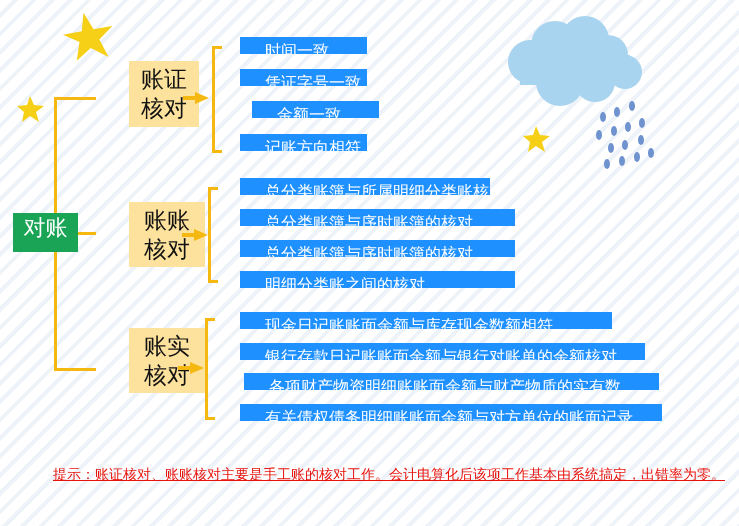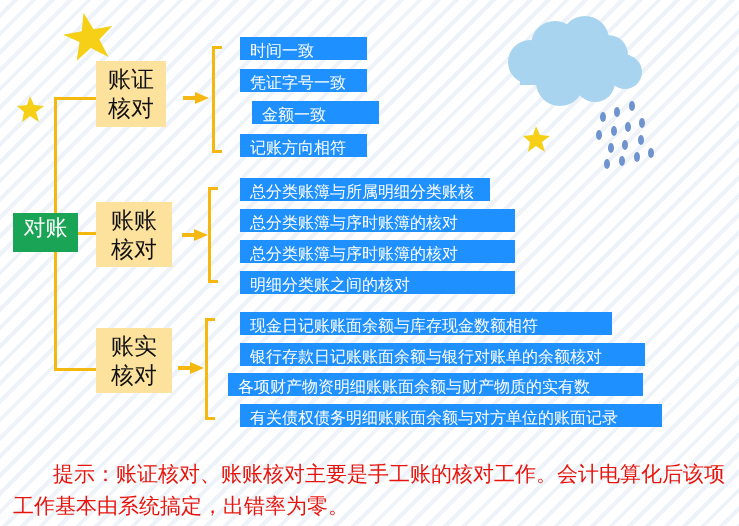--- a/index.html
+++ b/index.html
@@ -11,34 +11,35 @@
   }
   .abs { position:absolute; }
   .root {
     left:13px; top:213px; width:65px; height:39px;
     background:#1aa556; color:#fff; font-size:22px;
     display:flex; align-items:flex-start; justify-content:center;
   }
   .cat {
     background:#fde29e; color:#111; font-size:23px; line-height:29px;
     display:flex; align-items:center; justify-content:center; text-align:center;
-    width:70px; height:66px;
+    width:70px; height:66px;margin-left:33px;
   }
   .leaf {
-    background:#1e90ff; color:#fff; font-size:16px; height:23px; line-height:27px;
-    padding-left:10px; box-sizing:border-box; white-space:nowrap; overflow:hidden;
+    background:#1e90ff; color:#fff; font-size:16px; height:17px; line-height:27px;
+    padding-left:25px; box-sizing:border-box; white-space:nowrap; overflow:hidden;
   }
   .line { background:#f5b810; }
   .bracket {
     border:3px solid #f5b810; border-right:none; width:10px; box-sizing:border-box;
   }
   .arrow { width:26px; height:12px; }
   .note {
-    left:13px; top:458px; width:720px; color:#e8140c; font-size:21px; line-height:32px;
+    left:13px; top:458px; width:720px; color:#e8140c; font-size:14px; line-height:32px;
     text-indent:40px;
+    text-decoration:underline;
   }
 </style>
 </head>
 <body>
 
 <svg class="abs" style="left:62px;top:10px" width="56" height="56" viewBox="0 0 56 56">
   <polygon points="26,2 33,20 52,20 37,31 43,50 27,38 11,48 17,30 2,20 21,20" fill="#f6cf17" transform="rotate(-10 28 28)"></polygon>
 </svg>
 <svg class="abs" style="left:16px;top:95px" width="30" height="30" viewBox="0 0 30 30">
   <polygon points="14,1 18,10 28,11 20,17 23,27 14,21 6,27 8,17 1,11 11,10" fill="#f6cf17"></polygon>
@@ -122,16 +123,16 @@
     <div>核对</div>
   </div>
 </div>
 <svg class="abs arrow" style="left:178px;top:362px" viewBox="0 0 26 12">
   <rect x="0" y="4" width="14" height="4" fill="#f5b810"></rect>
   <polygon points="12,0 26,6 12,12" fill="#f5b810"></polygon>
 </svg>
 <div class="abs bracket" style="left:205px;top:318px;height:102px"></div>
 <div class="abs leaf" style="left:240px;top:312px;width:372px">现金日记账账面余额与库存现金数额相符</div>
 <div class="abs leaf" style="left:240px;top:343px;width:405px">银行存款日记账账面余额与银行对账单的余额核对</div>
-<div class="abs leaf" style="left:228px;top:373px;width:415px">各项财产物资明细账账面余额与财产物质的实有数</div>
+<div class="abs leaf" style="left:244px;top:373px;width:415px">各项财产物资明细账账面余额与财产物质的实有数</div>
 <div class="abs leaf" style="left:240px;top:404px;width:422px">有关债权债务明细账账面余额与对方单位的账面记录</div>
 
 <div class="abs note">提示：账证核对、账账核对主要是手工账的核对工作。会计电算化后该项工作基本由系统搞定，出错率为零。</div>
 
 </body></html>

